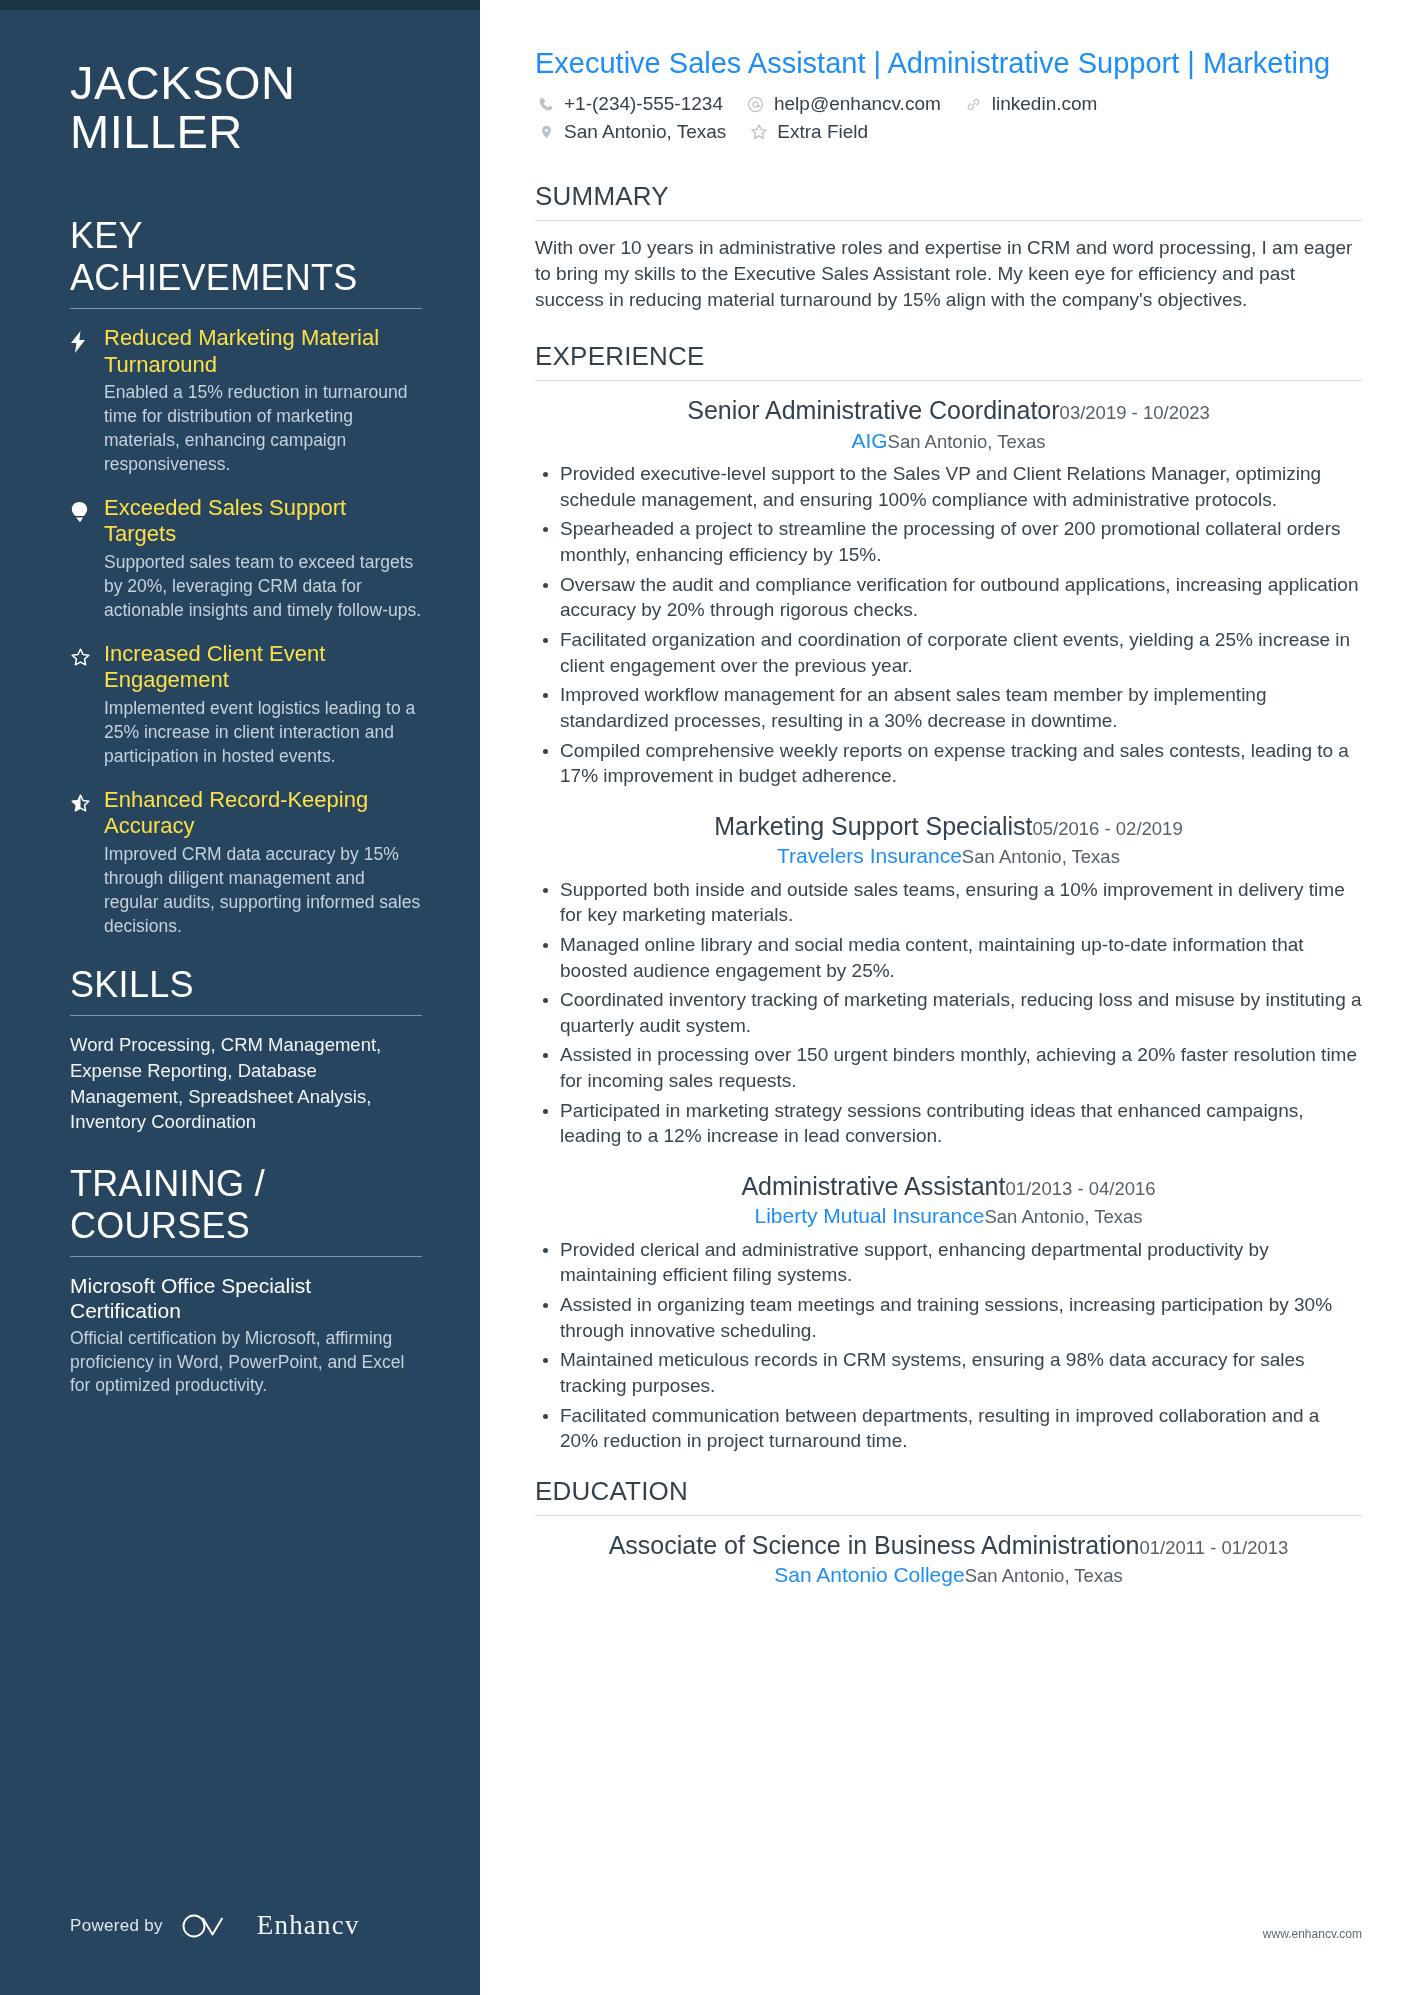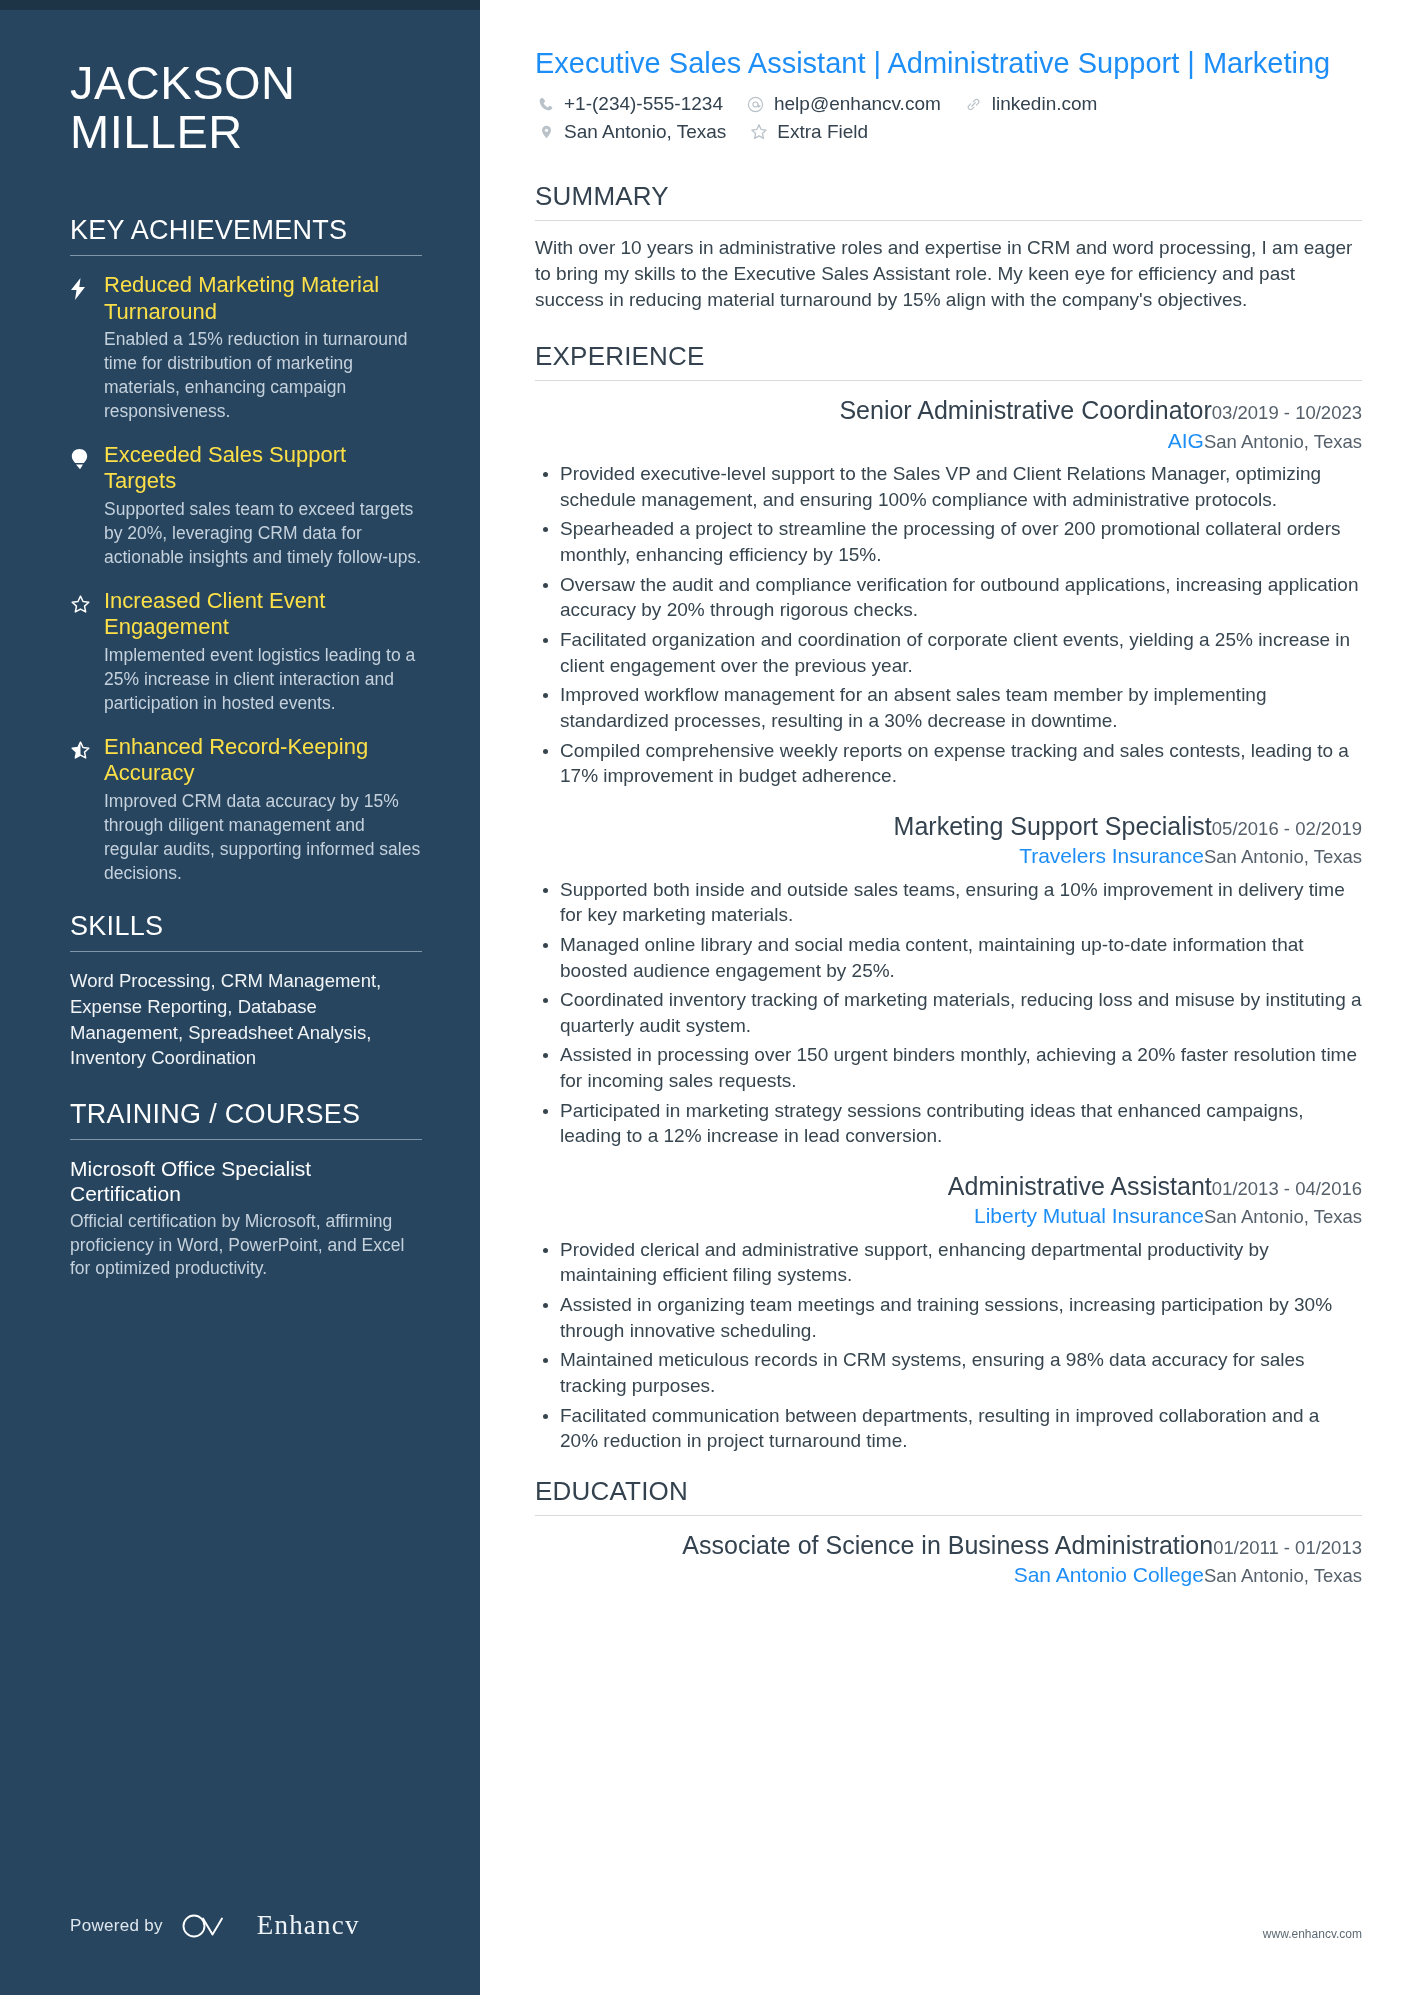--- a/index.html
+++ b/index.html
@@ -29,21 +29,21 @@
     line-height:1.05;
     font-weight:400;
     letter-spacing:0.5px;
     color:#ffffff;
     margin-bottom:58px;
   }
   .name .line { display:block; }
 
   .side-section { margin-bottom:18px; }
   .side-heading {
-    font-size:27px;
+    font-size:36px;
     font-weight:400;
     letter-spacing:0.3px;
     color:#ffffff;
     padding-bottom:9px;
   }
   .side-rule { height:1px; background:#9fb3c4; opacity:.75; margin-bottom:16px; }
 
   .ach-item { display:flex; margin-bottom:18px; }
   .ach-icon {
     width:34px; flex:0 0 34px;
@@ -120,21 +120,21 @@
   .sec { margin-bottom:6px; }
   .sec-heading {
     font-size:26px; font-weight:400; color:#33424e;
     padding-bottom:8px; letter-spacing:.2px;
   }
   .sec-rule { height:1px; background:#d6dadd; margin-bottom:14px; }
 
   .summary-text { font-size:19px; line-height:1.37; color:#37454f; margin-bottom:28px; }
 
   .entry { margin-bottom:22px; }
-  .entry-row { display:flex; justify-content:flex-end; align-items:baseline; }
+  .entry-row { display:flex; justify-content:center; align-items:baseline; }
   .entry-title { font-size:25px; color:#33424e; font-weight:400; line-height:1.22; max-width:72%; }
   .entry-date { font-size:18.5px; color:#55606a; white-space:nowrap; }
   .entry-org { font-size:21px; color:#1e8ef7; line-height:1.3; }
   .entry-loc { font-size:18.5px; color:#55606a; white-space:nowrap; }
   .entry-sub { margin-top:1px; margin-bottom:7px; }
 
   ul.bullets { list-style:none; margin:0; padding:0; }
   ul.bullets li {
     position:relative;
     padding-left:25px;

